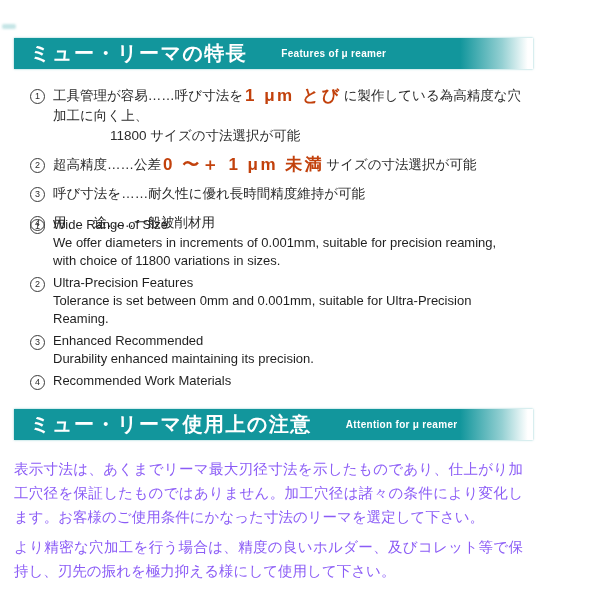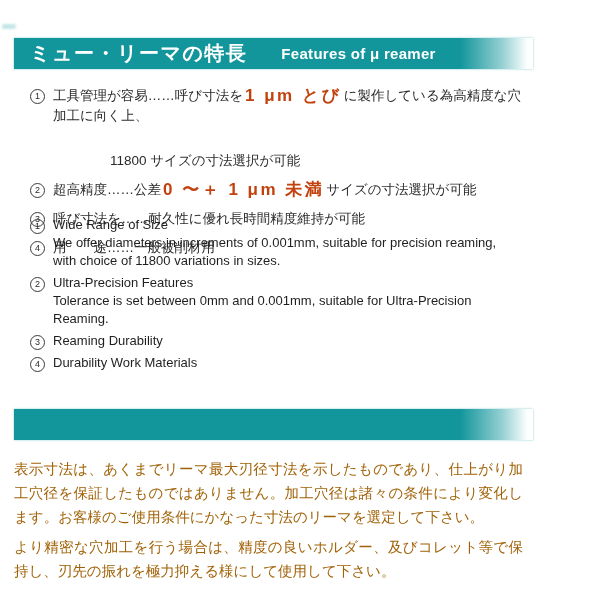--- a/index.html
+++ b/index.html
@@ -21,51 +21,51 @@
     background:linear-gradient(to right,#12969c 0%,#12969c 86%,rgba(18,150,156,.45) 94%,rgba(18,150,156,0) 99%);
     box-shadow:0 0 2px rgba(18,150,156,.5);
   }
   .bar1{top:38px;}
   .bar2{top:409px;}
   .bar-ja{
     color:#ffffff;font-size:20px;font-weight:bold;letter-spacing:1.5px;
     padding-left:16px;white-space:nowrap;
   }
   .bar-en{
-    color:#ffffff;font-size:15px;font-weight:bold;letter-spacing:.3px;
+    color:#ffffff;font-size:10px;font-weight:bold;letter-spacing:.3px;
     margin-left:34px;white-space:nowrap;
   }
 
   
   .circ{
     flex:0 0 auto;display:inline-flex;align-items:center;justify-content:center;
     width:13px;height:13px;border:1px solid #3a3a3a;border-radius:50%;
     font-size:9px;line-height:1;margin-right:8px;margin-top:3px;color:#2b2b2b;
   }
 
   
   .ja-items{position:absolute;top:86px;left:30px;right:8px;
     font-size:13.5px;line-height:20px;font-weight:500;}
   .ja-item{display:flex;margin-bottom:9px;}
   .ja-text{flex:1;}
   .hl{color:#c2410c;font-size:17px;font-weight:bold;letter-spacing:2.5px;
     padding:0 2px;vertical-align:-1px;}
-  .ja-line2{padding-left:57px;margin-top:25px;}
+  .ja-line2{padding-left:57px;}
 
   
   .en-items{position:absolute;top:216px;left:30px;right:14px;
     font-size:13px;line-height:18px;font-weight:500;color:#1f1f1f;}
   .en-item{display:flex;margin-bottom:4px;}
   .en-text{flex:1;}
   .en-heading{white-space:nowrap;}
   .en-body{}
 
   
   .notes{position:absolute;top:457px;left:14px;right:10px;
-    font-size:14.5px;line-height:24px;color:#a16207;text-align:justify;}
+    font-size:14.5px;line-height:24px;color:#8b5cf6;text-align:justify;}
   .notes p{margin:0 0 6px 0;}
 </style>
 </head>
 <body>
 
 <div class="page">
 
   <div class="artifact"></div>
 
   <div class="bar bar1">
@@ -116,34 +116,37 @@
       <span class="circ">2</span>
       <div class="en-text">
         <div class="en-heading">Ultra-Precision Features</div>
         <div class="en-body">Tolerance is set between 0mm and 0.001mm, suitable for Ultra-Precision Reaming.</div>
       </div>
     </div>
 
     <div class="en-item">
       <span class="circ">3</span>
       <div class="en-text">
-        <div class="en-heading">Reaming Durability</div>
+        <div class="en-heading">Enhanced Recommended</div>
+        <div class="en-body">Durability enhanced maintaining its precision.</div>
       </div>
     </div>
 
     <div class="en-item">
       <span class="circ">4</span>
       <div class="en-text">
-        <div class="en-heading">Durability Work Materials</div>
+        <div class="en-heading">Recommended Work Materials</div>
       </div>
     </div>
 
   </div>
 
   <div class="bar bar2">
+    <span class="bar-ja">ミュー・リーマ使用上の注意</span>
+    <span class="bar-en">Attention for μ reamer</span>
   </div>
 
   <div class="notes">
     <p>表示寸法は、あくまでリーマ最大刃径寸法を示したものであり、仕上がり加工穴径を保証したものではありません。加工穴径は諸々の条件により変化します。お客様のご使用条件にかなった寸法のリーマを選定して下さい。</p>
     <p>より精密な穴加工を行う場合は、精度の良いホルダー、及びコレット等で保持し、刃先の振れを極力抑える様にして使用して下さい。</p>
   </div>
 
 </div>
 
 </body></html>

